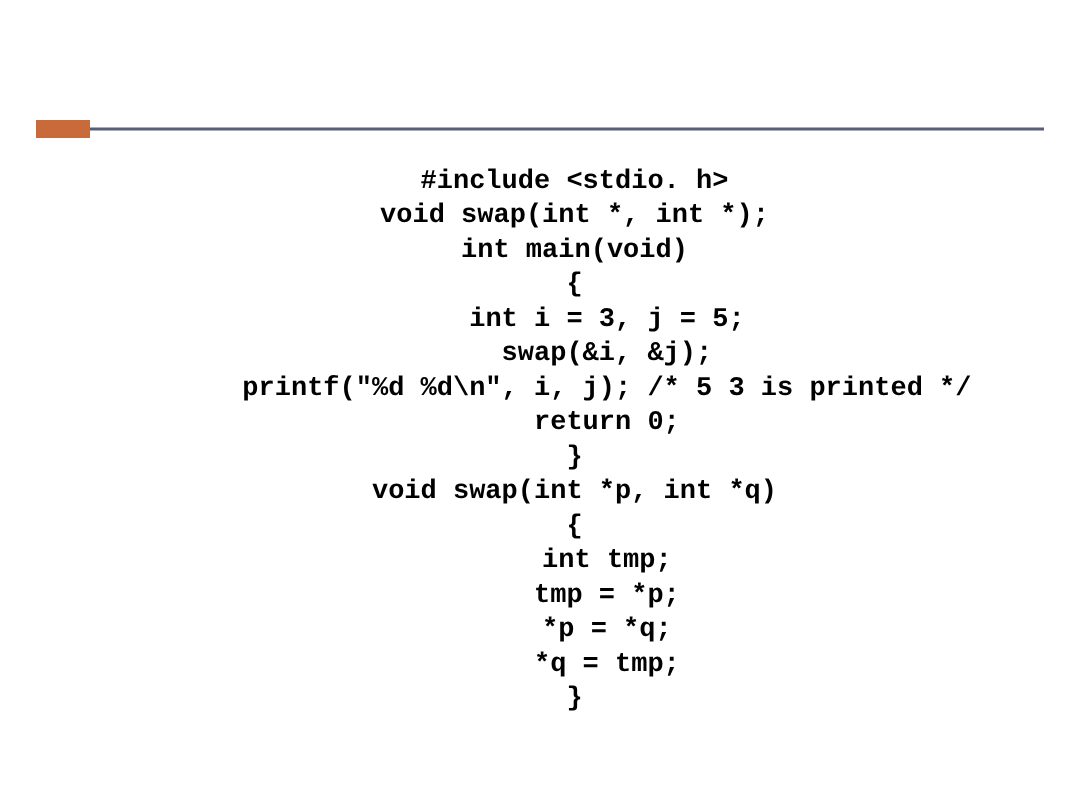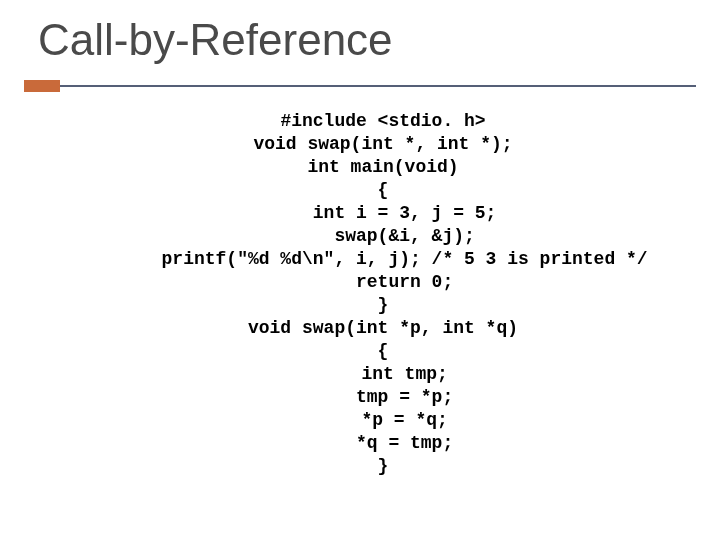--- a/index.html
+++ b/index.html
@@ -51,21 +51,20 @@
     color: #000;
     line-height: 1.28;
     white-space: pre;
     text-align: center;
   }
 </style>
 </head>
 <body>
 
 <div class="slide">
-  <div class="title">Call-by-Reference</div>
   <div class="accent-block"></div>
   <div class="rule"></div>
   <div class="code-area">#include &lt;stdio. h&gt;
 void swap(int *, int *);
 int main(void)
 {
     int i = 3, j = 5;
     swap(&amp;i, &amp;j);
     printf("%d %d\n", i, j); /* 5 3 is printed */
     return 0;

